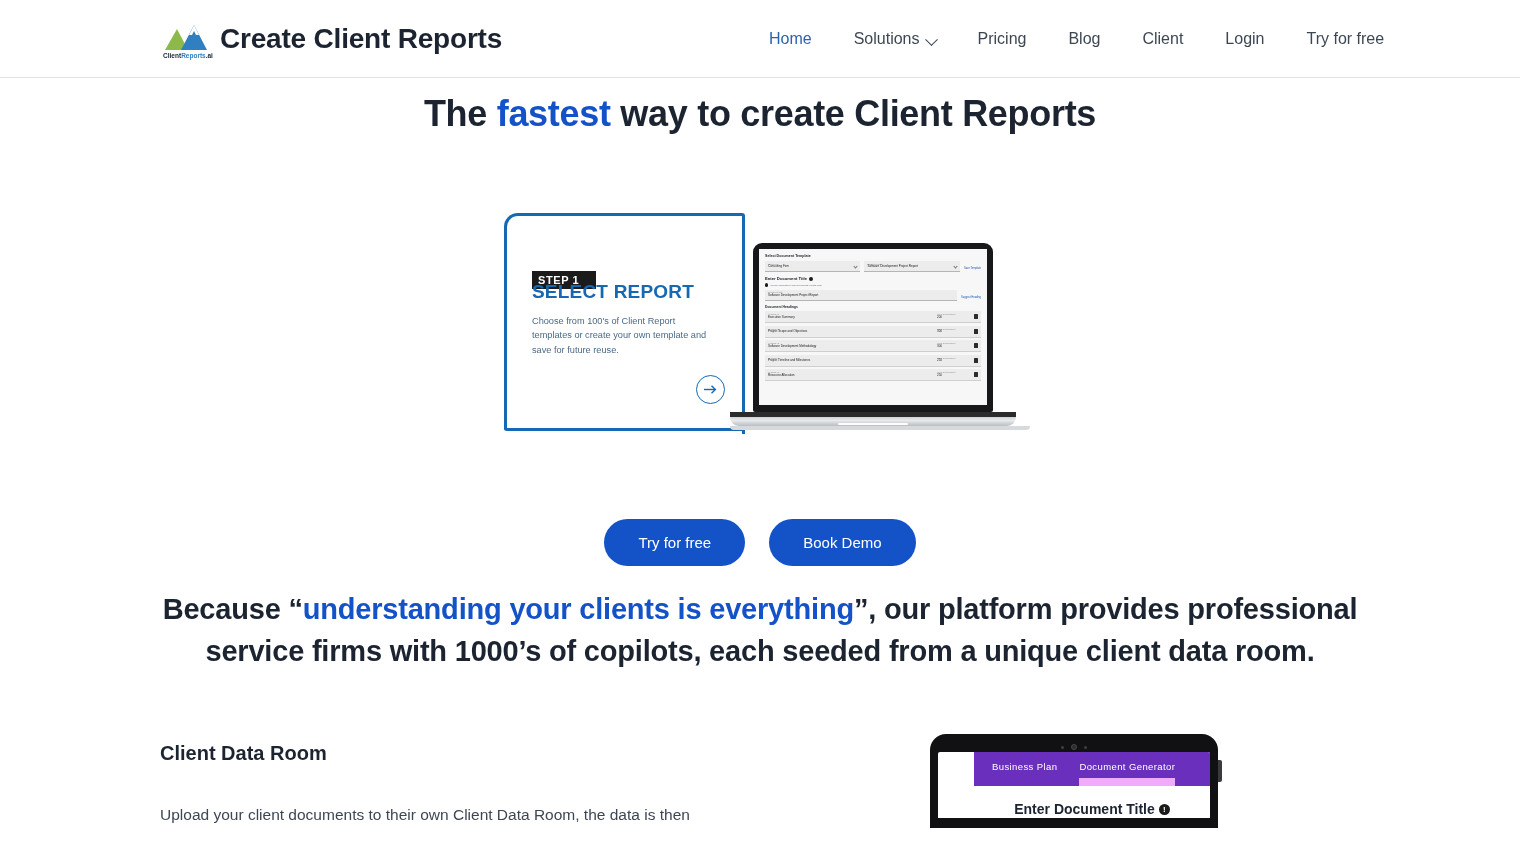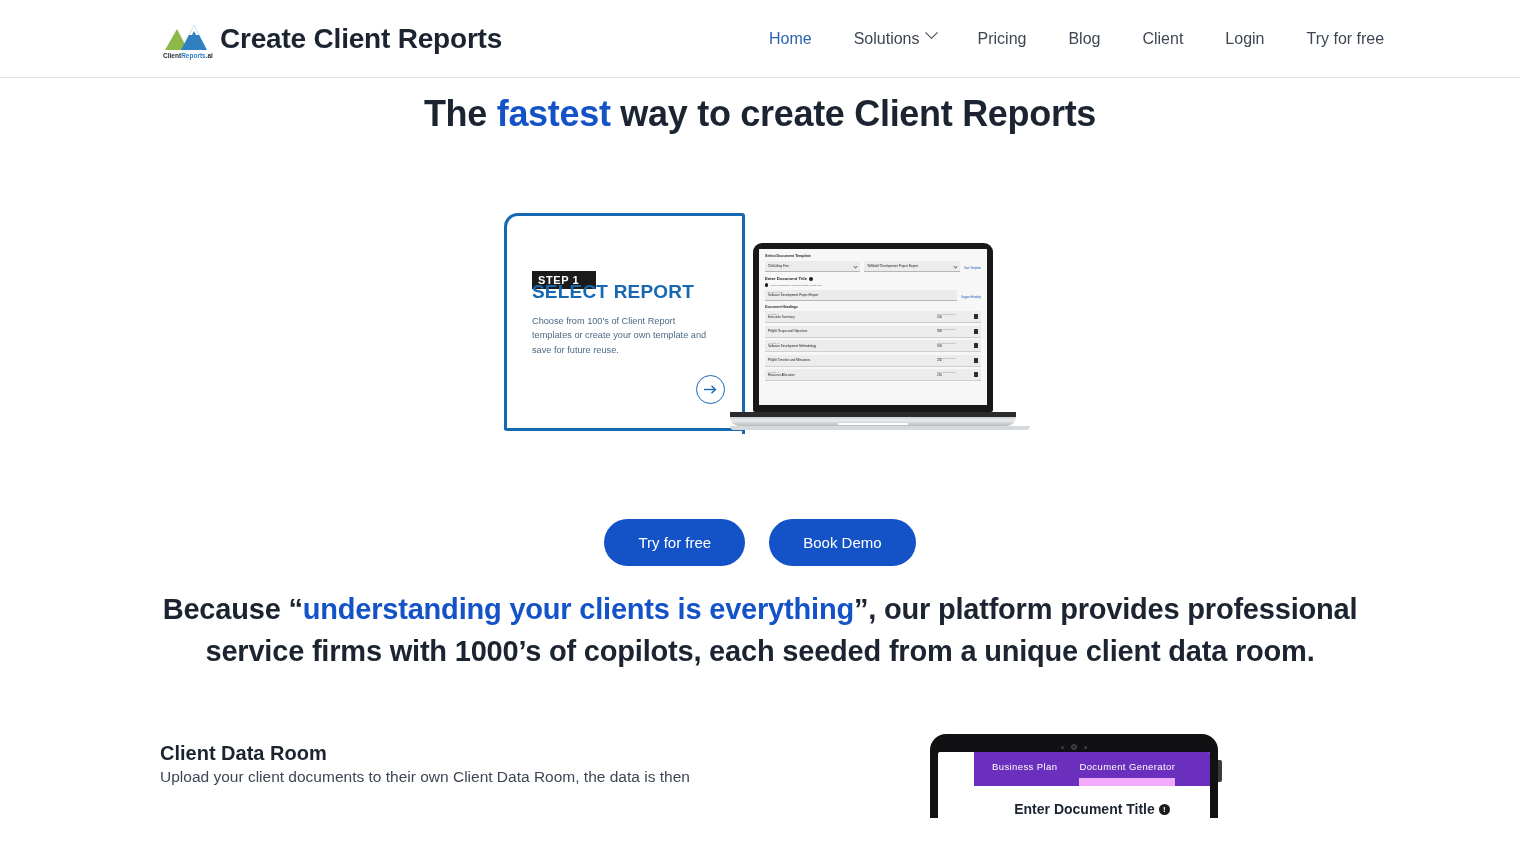--- a/index.html
+++ b/index.html
@@ -47,21 +47,21 @@
     display: flex;
     align-items: center;
     gap: 0px;
   }
   .nav-item {
     font-size: 16px;
     color: #3d4754;
     padding: 0 21px;
     white-space: nowrap;
     display: flex;
-    align-items: flex-start;
+    align-items: flex-end;
     gap: 7px;
     cursor: pointer;
     line-height: 1;
   }
   .nav-item.active { color: #2d62ad; }
   .chev {
     display: inline-block;
     width: 9px; height: 9px;
     border-right: 1.6px solid #3d4754;
     border-bottom: 1.6px solid #3d4754;
@@ -263,21 +263,21 @@
 
   
   .lower {
     margin-top: 62px;
     display: flex;
     padding: 0 160px;
     gap: 28px;
   }
   .lower-left { width: 600px; padding-top: 8px;}
   .lower-h { font-size: 20px; font-weight: bold; color: #1b2430; }
-  .lower-p { font-size: 15.5px; color: #3d4754; line-height: 1.6;}
+  .lower-p { margin-top: 38px; font-size: 15.5px; color: #3d4754; line-height: 1.6;}
   .lower-right { flex: 1; display:flex; justify-content:center;}
 
   .tablet {
     width: 288px;
     background: #111114;
     border-radius: 16px 16px 0 0;
     padding: 8px 8px 0 8px;
     position: relative;
   }
   .tablet:before {

